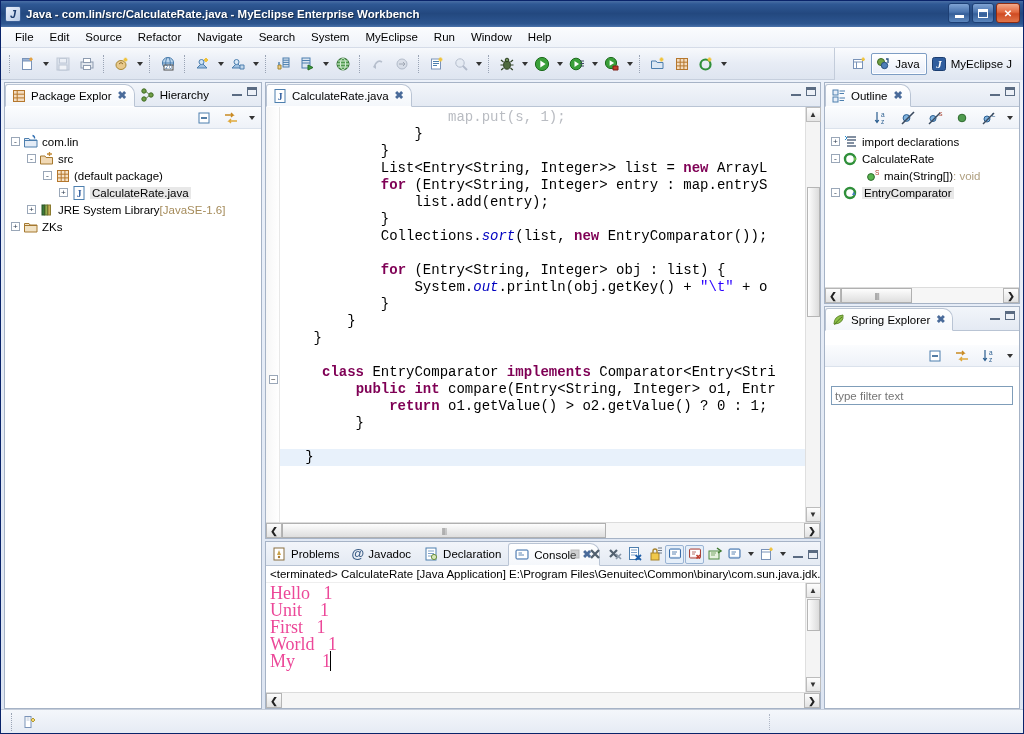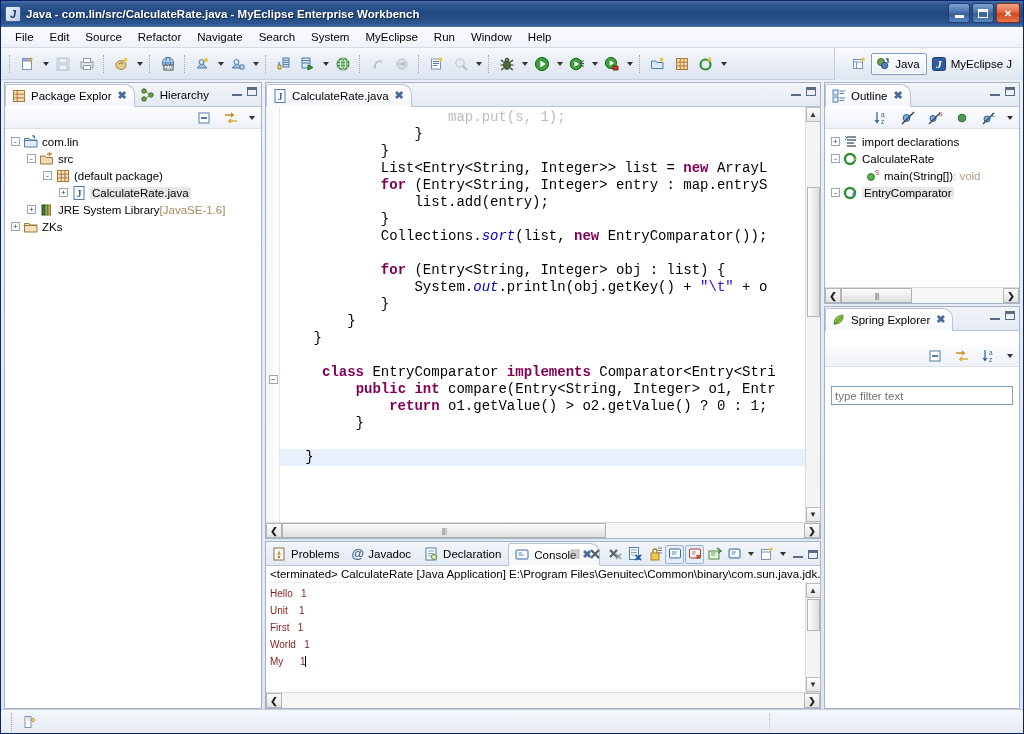--- a/index.html
+++ b/index.html
@@ -228,23 +228,23 @@
   }
   .ctbtn.pressed { border-color: #9ab4d4; background: #e6eff9; }
   .console-head {
     font-size: 11.5px; padding: 2px 4px; white-space: nowrap;
     overflow: hidden; border-bottom: 1px solid #eee; background:#fff;
   }
   .console-out {
     flex: 1 1 auto; display: flex; min-height: 0; background: #fff;
   }
   .console-text {
-    flex: 1 1 auto; font-family: Liberation Sans, sans-serif;
-    font-size: 10px; line-height: 17px; white-space: pre; padding: 2px 4px;
-    overflow: hidden; color: #7f1d1d;
+    flex: 1 1 auto; font-family: Liberation Serif, serif;
+    font-size: 18px; line-height: 17px; white-space: pre; padding: 2px 4px;
+    overflow: hidden; color: #ec4899;
   }
   .caret { border-left: 1px solid #000; margin-left: -1px; }
   
   .statusbar {
     height: 24px; flex: 0 0 24px;
     display: flex; align-items: center;
     border-top: 1px solid #c5cdda;
     background: linear-gradient(to bottom,#f4f7fb,#e6ebf4);
     padding-left: 6px; position: relative;
   }

